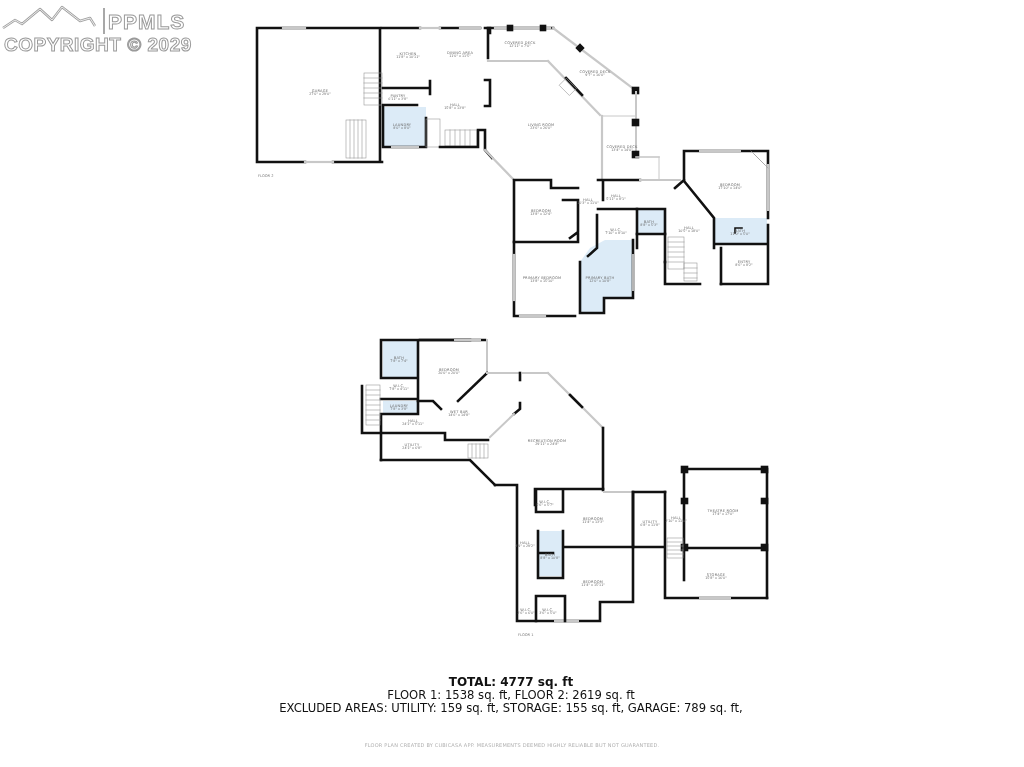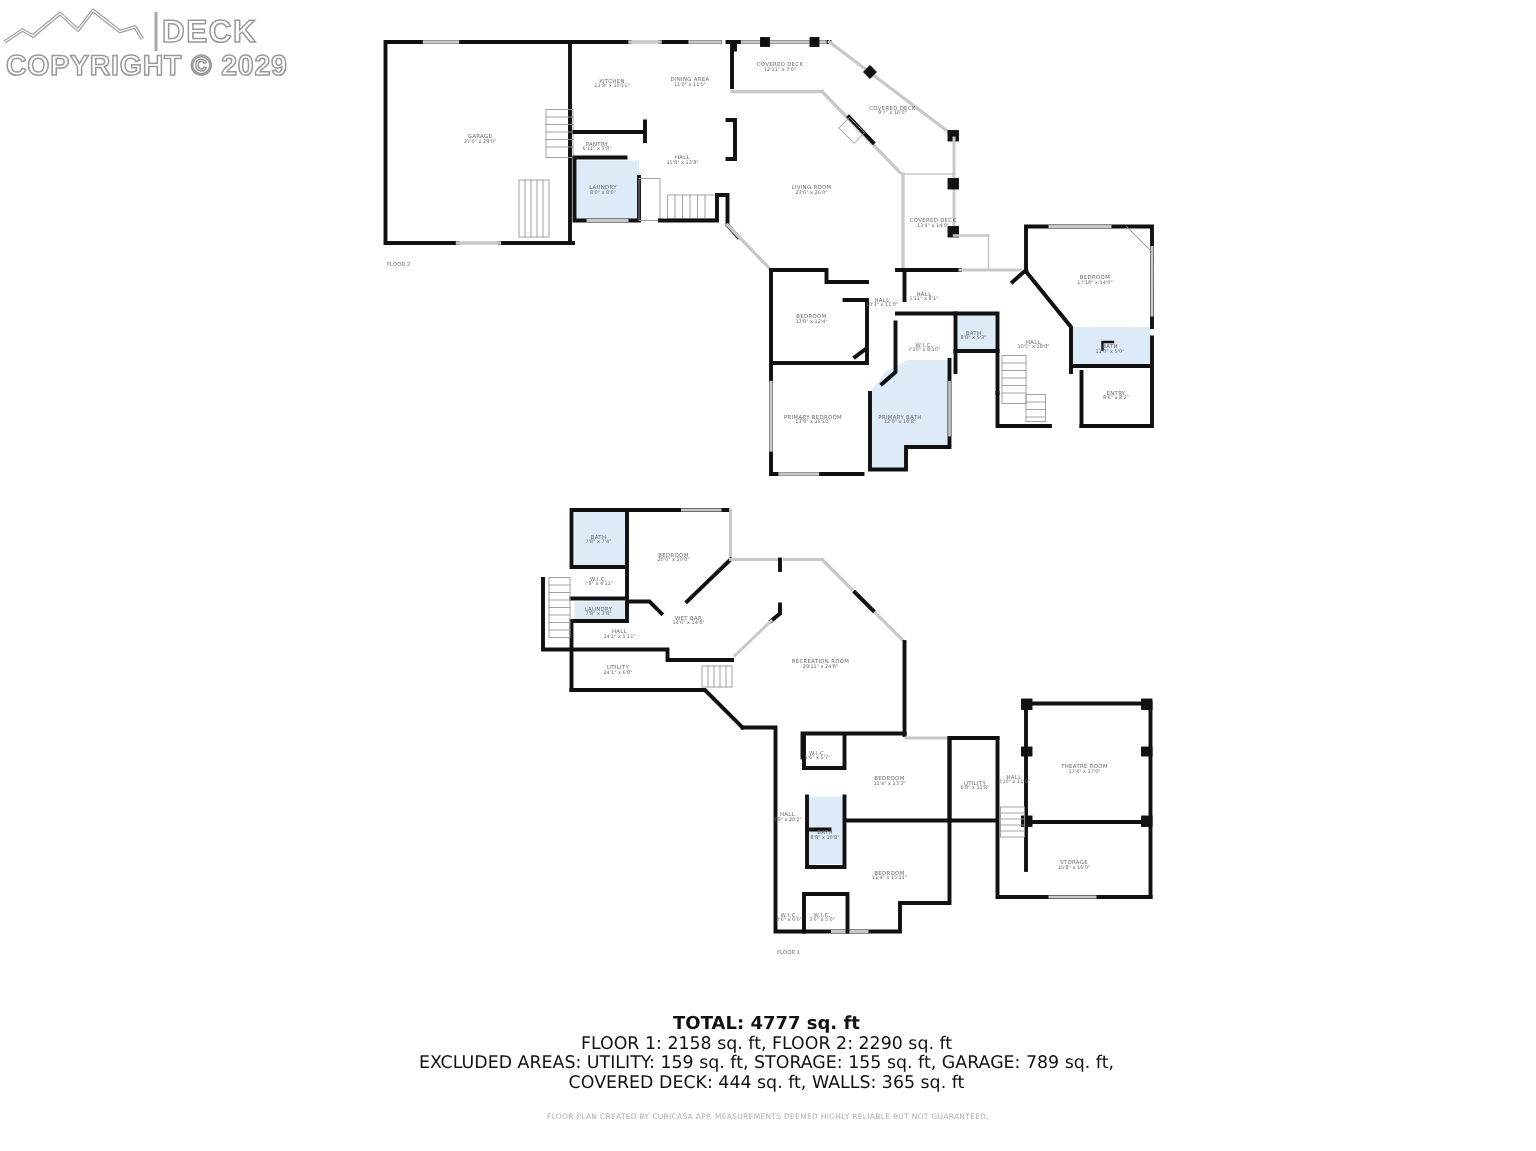--- a/index.html
+++ b/index.html
@@ -196,21 +196,21 @@
   </g>
 
   <g fill="none" stroke="#a0a0a0" stroke-width="2.4" stroke-linejoin="round">
     <path d="M3,28 L15,20 L22,24 L40,9 L52,20 L62,7 L80,21 L90,18 L95,26"></path>
     <path d="M3,28 L15,20 L22,24 L40,9 L52,20 L62,7 L80,21 L90,18 L95,26" stroke="#fff" stroke-width="0.8"></path>
   </g>
 </svg>
 
 <div class="wm">
   <div class="wm-bar"></div>
-  <div class="wm-brand">DECK</div>
+  <div class="wm-brand">PPMLS</div>
   <div class="wm-copy">COPYRIGHT © 2029</div>
 </div>
 
 <div id="labels">
     <div class="lbl" style="left: 320px; top: 93px;">
       <span class="n">GARAGE</span>
       <span class="d">27'0" x 29'0"</span>
     </div>
     <div class="lbl" style="left: 408px; top: 56px;">
       <span class="n">KITCHEN</span>
@@ -368,18 +368,17 @@
       <span class="n">W.I.C.</span>
       <span class="d">3'6" x 5'0"</span>
     </div>
   </div>
 
 <div class="floor-lbl" style="left:258px;top:174px;">FLOOR 2</div>
 <div class="floor-lbl" style="left:518px;top:633px;">FLOOR 1</div>
 
 <div class="summary">
   <div class="t">TOTAL: 4777 sq. ft</div>
-  <div class="l">FLOOR 1: 2158 sq. ft, FLOOR 2: 2290 sq. ft</div>
+  <div class="l">FLOOR 1: 1538 sq. ft, FLOOR 2: 2619 sq. ft</div>
   <div class="l">EXCLUDED AREAS: UTILITY: 159 sq. ft, STORAGE: 155 sq. ft, GARAGE: 789 sq. ft,</div>
-  <div class="l">COVERED DECK: 444 sq. ft, WALLS: 365 sq. ft</div>
 </div>
 
 <div class="credit">FLOOR PLAN CREATED BY CUBICASA APP. MEASUREMENTS DEEMED HIGHLY RELIABLE BUT NOT GUARANTEED.</div>
 
 </body></html>

